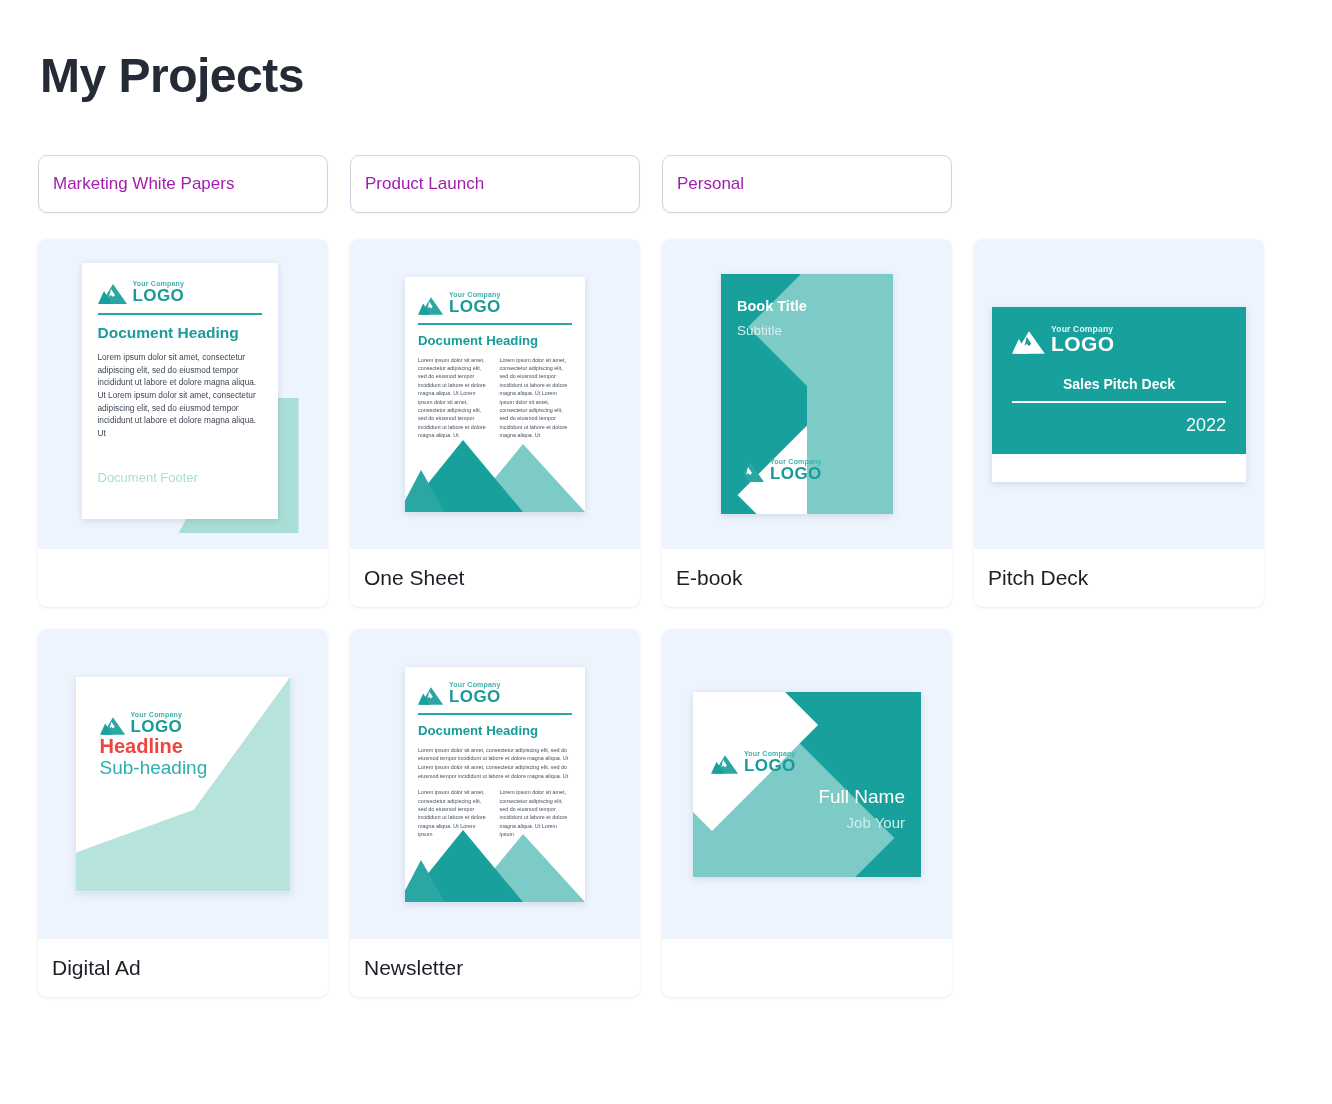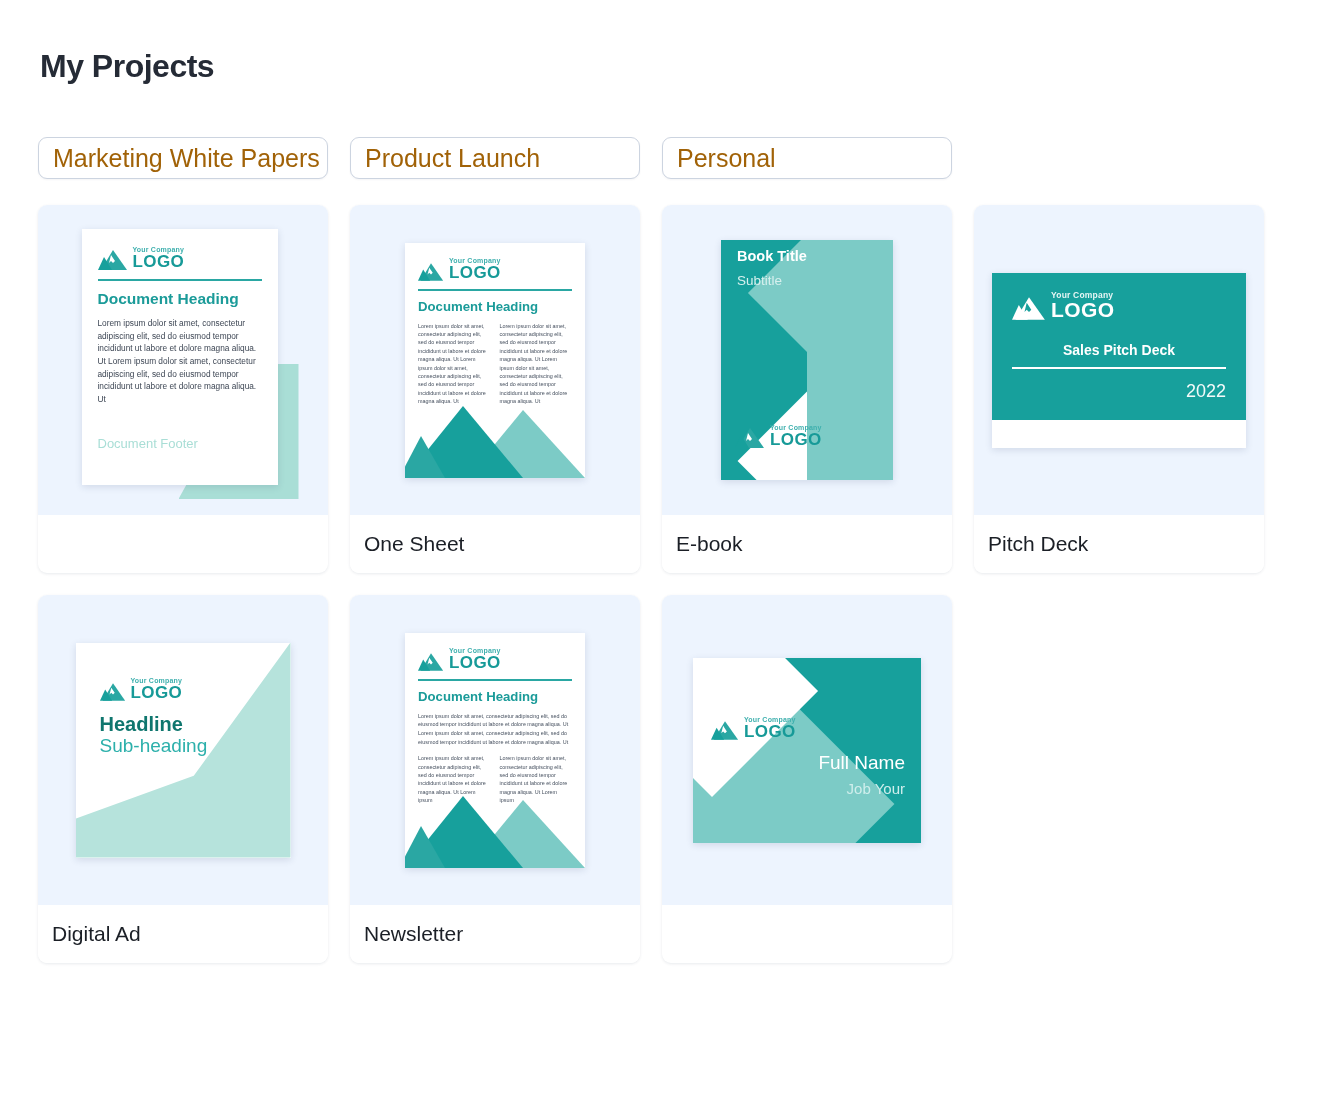--- a/index.html
+++ b/index.html
@@ -9,45 +9,45 @@
     height: 1104px;
     background: #ffffff;
     font-family: "Liberation Sans", sans-serif;
     overflow: hidden;
     position: relative;
   }
 
   .page { padding: 48px 38px 0 38px; }
 
   .page-title {
-    font-size: 32px;
+    font-size: 48px;
     font-weight: bold;
     color: #252b36;
     letter-spacing: -0.5px;
     margin-bottom: 52px;
     margin-left: 2px;
   }
 
   
   .tabs {
     display: flex;
     gap: 22px;
     margin-bottom: 26px;
   }
   .tab {
     width: 290px;
-    height: 42px;
+    height: 58px;
     background: #ffffff;
     border: 1.5px solid #ccd4e0;
     border-radius: 9px;
     display: flex;
     align-items: center;
     padding-left: 14px;
-    font-size: 25px;
-    color: #a16207;
+    font-size: 17px;
+    color: #a21caf;
     cursor: pointer;
     box-shadow: 0 1px 2px rgba(30,45,80,0.05);
   }
 
   
   .grid {
     display: grid;
     grid-template-columns: repeat(4, 290px);
     gap: 22px 22px;
   }
@@ -125,21 +125,21 @@
   .deck-slide { height: 147px; background: #17a09c; padding: 18px 20px 0 20px; position: relative; }
   .deck-title { color:#fff; font-size: 14px; font-weight: bold; margin-top: 22px; text-align: center; }
   .deck-rule { height: 2.5px; background:#fff; margin-top: 9px; }
   .deck-year { color:#fff; font-size: 18px; text-align: right; margin-top: 12px; opacity:.95; }
 
   
   .ad { width: 215px; height: 215px; position: relative; overflow: hidden; background:#fff; }
   .ad-shape { position:absolute; inset:0; background:#b6e3dc;
     clip-path: polygon(100% 0, 100% 100%, 0 100%, 0 82%, 55% 62%); }
   .ad-inner { position: relative; padding: 34px 0 0 24px; }
-  .ad-head { font-size: 20px; font-weight: bold; color:#0f766e; margin-top: 12px; line-height:1.1; }
+  .ad-head { font-size: 20px; font-weight: bold; color:#ef4444; line-height:1.1; }
   .ad-sub { font-size: 19px; color:#2cb0ab; line-height:1.15; }
 
   
   .bcard { width: 228px; height: 185px; position: relative; overflow: hidden; background:#17a09c;
            box-shadow:0 2px 7px rgba(40,60,100,.14); }
   .bc-lt { position:absolute; width: 200px; height: 200px; background:#7ccbc6;
            left: -40px; top: 46px; transform: rotate(45deg); }
   .bc-wt { position:absolute; width: 150px; height: 150px; background:#ffffff;
            left: -56px; top: -42px; transform: rotate(45deg); }
   .bc-txt { position:absolute; right: 16px; top: 94px; text-align: right; }
@@ -224,21 +224,21 @@
 
     <div class="card">
       <div class="thumb">
         <div class="paper ebook">
           <svg width="172" height="240" viewBox="0 0 172 240">
             <rect x="0" y="0" width="172" height="240" fill="#17a09c"></rect>
             <rect x="58" y="-22" width="150" height="150" fill="#7ccbc6" transform="rotate(45 133 53)"></rect>
             <rect x="46" y="150" width="142" height="142" fill="#ffffff" transform="rotate(45 117 221)"></rect>
             <rect x="86" y="92" width="120" height="150" fill="#7ccbc6"></rect>
           </svg>
-          <div style="position:absolute;left:16px;top:8px">
+          <div style="position:absolute;left:16px;top:24px">
             <div style="color:#fff;font-size:14.5px;font-weight:bold">Book Title</div>
             <div style="color:#d6f0ee;font-size:13.5px;margin-top:9px">Subtitle</div>
           </div>
           <div class="logo-row" style="position:absolute;left:14px;bottom:32px">
             <svg class="logo-mark" width="30" height="20" viewBox="0 0 30 20">
               <polygon points="15,0 29,20 3,20" fill="#2aa7a3"></polygon>
               <polygon points="6,7 14,20 0,20" fill="#17a09c"></polygon>
               <polygon points="13,5 17,11 15,13 13,11 11,13" fill="#ffffff"></polygon>
             </svg>
             <div class="logo-text">

